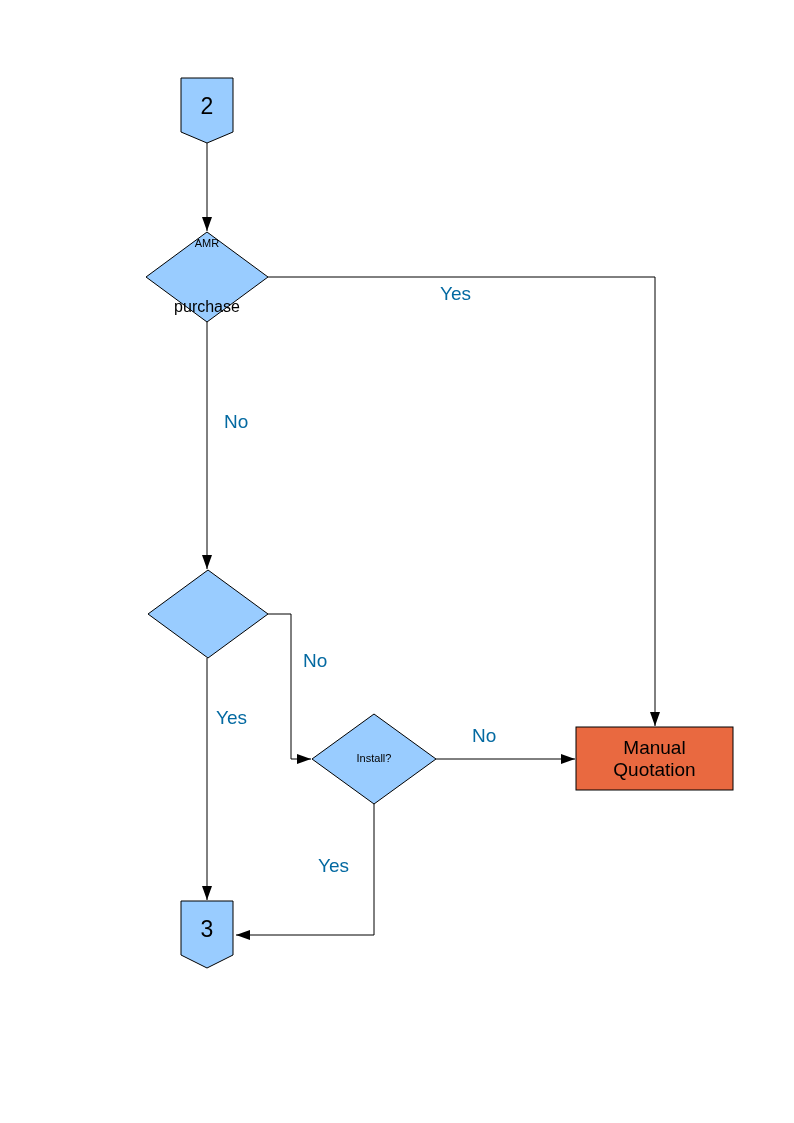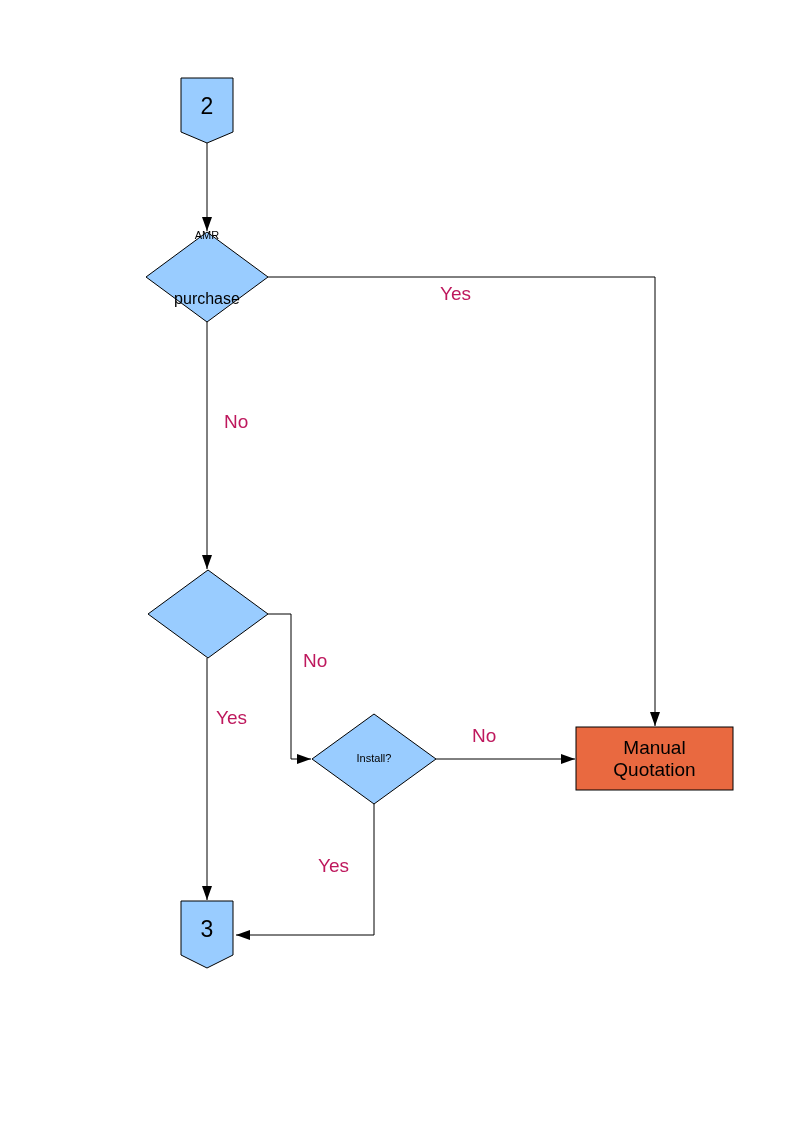--- a/index.html
+++ b/index.html
@@ -43,21 +43,21 @@
     margin-top: 46px;
   }
   .process-text {
     font-size: 19px;
     line-height: 1.15;
   }
   .edge-label {
     position: absolute;
     font-size: 19px;
     line-height: 1.1;
-    color: #be185d;
+    color: #0369a1;
     white-space: nowrap;
   }
 </style>
 </head>
 <body>
 
 <div class="canvas">
 
   <svg width="794" height="1123" viewBox="0 0 794 1123">
     <defs>
@@ -77,21 +77,21 @@
     <polygon points="181,78 233,78 233,132 207,143 181,132" stroke="#000000" stroke-width="1" fill="#99CCFF"></polygon>
     <polygon points="207,232 268,277 207,322 146,277" stroke="#000000" stroke-width="1" fill="#99CCFF"></polygon>
     <polygon points="208,570 268,614 208,658 148,614" stroke="#000000" stroke-width="1" fill="#99CCFF"></polygon>
     <polygon points="374,714 436,759 374,804 312,759" stroke="#000000" stroke-width="1" fill="#99CCFF"></polygon>
     <rect x="576" y="727" width="157" height="63" stroke="#000000" stroke-width="1" fill="#E96940"></rect>
     <polygon points="181,901 233,901 233,955 207,968 181,955" stroke="#000000" stroke-width="1" fill="#99CCFF"></polygon>
   </svg>
 
   <div class="node-label connector-num" style="left:181px; top:78px; width:52px; height:56px;">2</div>
 
-  <div class="node-label diamond-text" style="left:146px; top:224px; width:122px; height:90px;text-align:right;">
+  <div class="node-label diamond-text" style="left:146px; top:232px; width:122px; height:90px;text-align:right;">
     <span>AMR</span>
     <span class="sub">purchase</span>
   </div>
 
 
   <div class="node-label process-text" style="left:576px; top:727px; width:157px; height:63px;">
     <span>Manual</span>
     <span>Quotation</span>
   </div>
 

